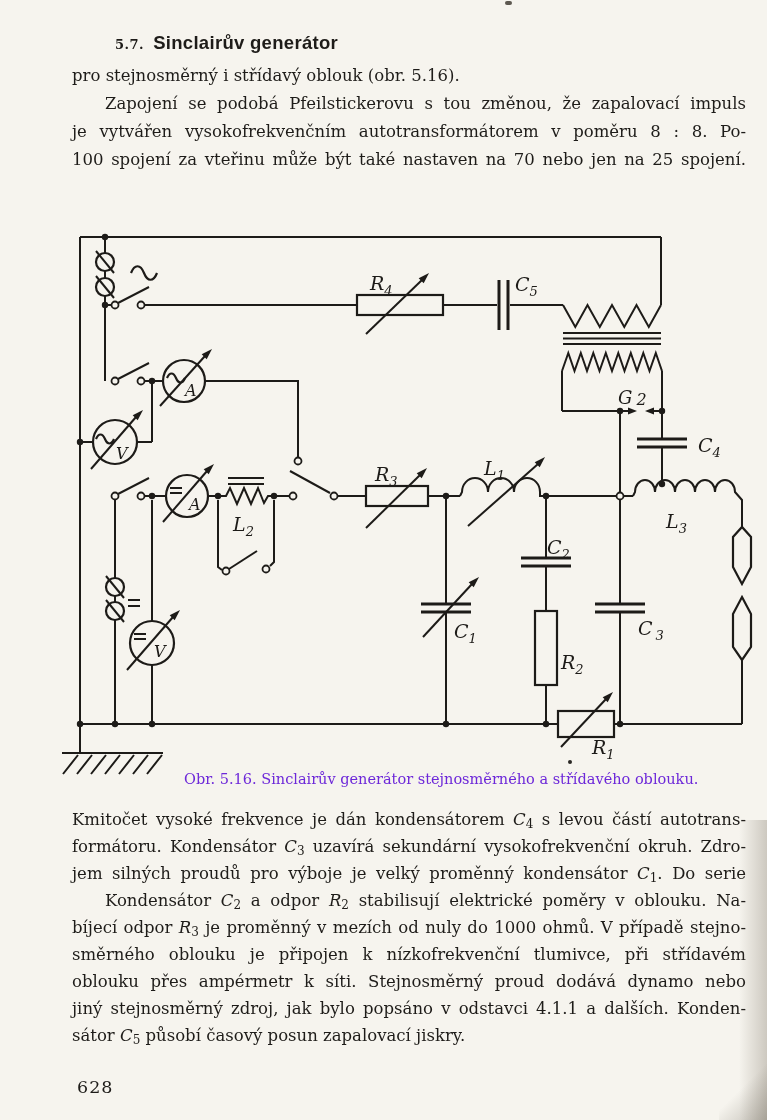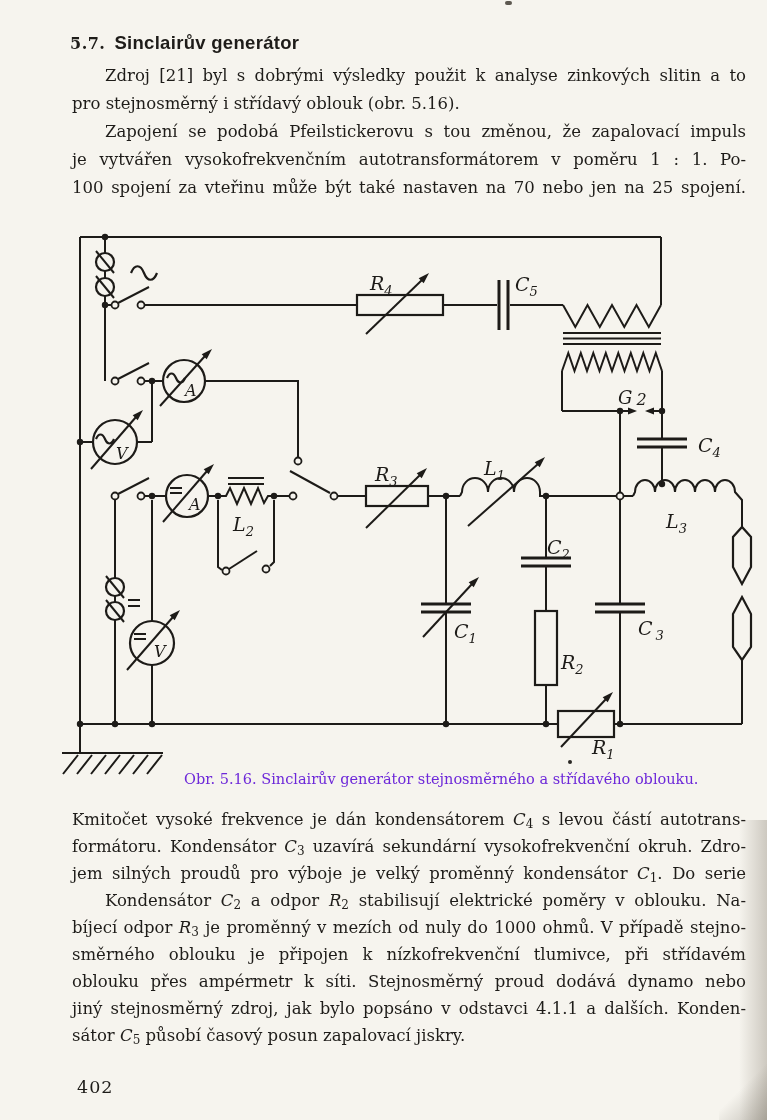--- a/index.html
+++ b/index.html
@@ -6,21 +6,21 @@
   .page{
     position:relative;
     width:767px;height:1120px;
     background:#f6f4ee;
     overflow:hidden;
     font-family:"DejaVu Serif",serif;
     color:#1e1c19;
   }
   
   .heading{position:absolute;left:70px;top:32px;white-space:nowrap;}
-  .h-num{font-family:"DejaVu Serif",serif;font-size:16px;font-weight:bold;letter-spacing:.5px;}
+  .h-num{font-family:"DejaVu Serif",serif;font-size:13px;font-weight:bold;letter-spacing:.5px;margin-left:45px;}
   .h-title{font-family:"Liberation Sans","DejaVu Sans",sans-serif;font-weight:bold;font-size:18.5px;margin-left:9px;letter-spacing:.3px;text-align:center;}
   
   .tblock{position:absolute;left:72px;width:674px;font-size:16.5px;}
   #text-top{top:62px;line-height:28px;}
   #text-bottom{top:806px;line-height:27px;}
   .tline{text-align:justify;text-align-last:justify;height:inherit;}
   .tline.lastline{text-align-last:left;}
   .tline i{font-style:italic;}
   .tline sub{font-size:12px;line-height:0;vertical-align:-3px;}
   .ind{display:inline-block;width:33px;}
@@ -48,24 +48,23 @@
 </head>
 <body>
 
 <div class="page">
 
   <div class="heading">
     <span class="h-num">5.7.</span><span class="h-title">Sinclairův generátor</span>
   </div>
 
   <div class="tblock" id="text-top">
-      <div class="tline"><span class="ind"></span>Zdroj [21] byl s dobrými výsledky použit k analyse zinkových slitin a to</div>
       <div class="tline lastline">pro stejnosměrný i střídavý oblouk (obr. 5.16).</div>
       <div class="tline"><span class="ind"></span>Zapojení se podobá Pfeilstickerovu s tou změnou, že zapalovací impuls</div>
-      <div class="tline">je vytvářen vysokofrekvenčním autotransformátorem v poměru 1 : 1. Po-</div>
+      <div class="tline">je vytvářen vysokofrekvenčním autotransformátorem v poměru 8 : 8. Po-</div>
       <div class="tline">100 spojení za vteřinu může být také nastaven na 70 nebo jen na 25 spojení.</div>
     </div>
 
   <svg class="circuit" width="767" height="560" viewBox="0 225 767 560">
 
     <g>
       <path class="wire" d="M80,237 H661"></path>
       <path class="wire" d="M80,237 V724"></path>
       <path class="wire" d="M80,724 H558"></path>
       <path class="wire" d="M614,724 H742"></path>
@@ -307,19 +306,19 @@
       <div class="tline">formátoru. Kondensátor <i>C</i><sub>3</sub> uzavírá sekundární vysokofrekvenční okruh. Zdro-</div>
       <div class="tline">jem silných proudů pro výboje je velký proměnný kondensátor <i>C</i><sub>1</sub>. Do serie</div>
       <div class="tline"><span class="ind"></span>Kondensátor <i>C</i><sub>2</sub> a odpor <i>R</i><sub>2</sub> stabilisují elektrické poměry v oblouku. Na-</div>
       <div class="tline">bíjecí odpor <i>R</i><sub>3</sub> je proměnný v mezích od nuly do 1000 ohmů. V případě stejno-</div>
       <div class="tline">směrného oblouku je připojen k nízkofrekvenční tlumivce, při střídavém</div>
       <div class="tline">oblouku přes ampérmetr k síti. Stejnosměrný proud dodává dynamo nebo</div>
       <div class="tline">jiný stejnosměrný zdroj, jak bylo popsáno v odstavci 4.1.1 a dalších. Konden-</div>
       <div class="tline lastline">sátor <i>C</i><sub>5</sub> působí časový posun zapalovací jiskry.</div>
     </div>
 
-  <div class="pagenum">402</div>
+  <div class="pagenum">628</div>
 
   <div class="shade-right"></div>
   <div class="shade-corner"></div>
   <div class="speck-top"></div>
   <div class="speck-mid"></div>
 </div>
 
 </body></html>

